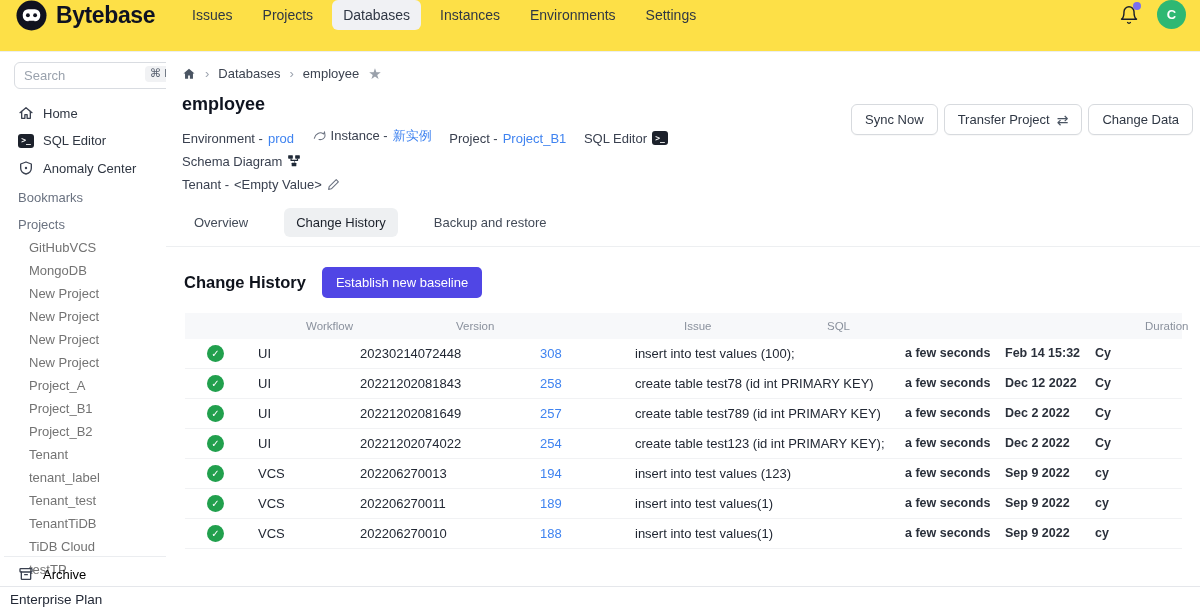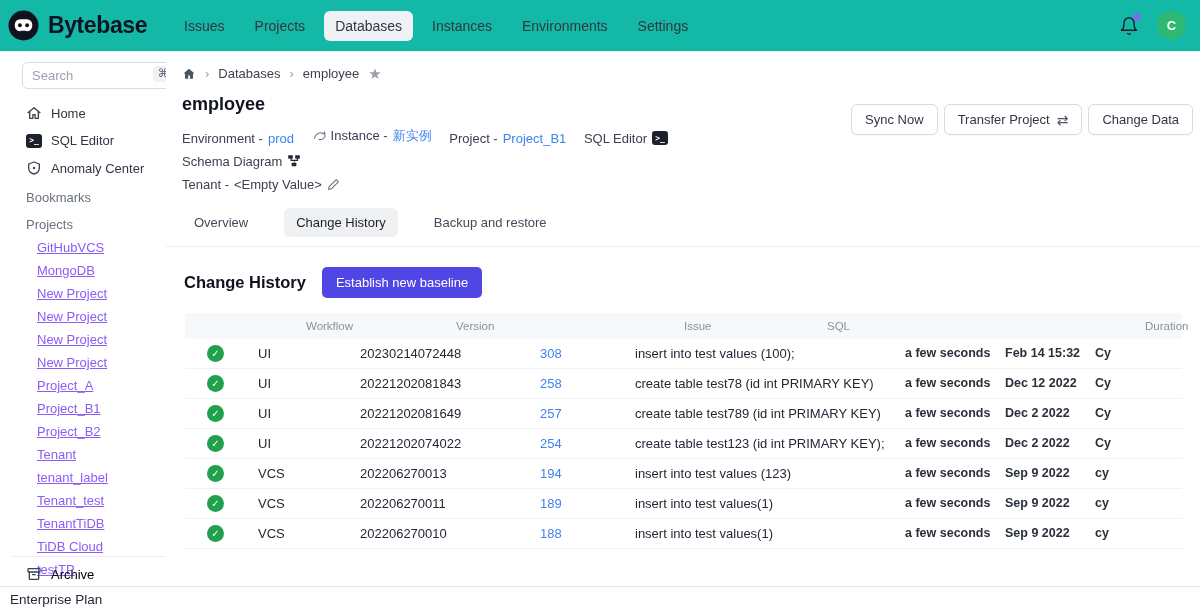--- a/index.html
+++ b/index.html
@@ -1,48 +1,48 @@
 <!DOCTYPE html>
 <html style="--accent: #5046e5; --link: #3f83f0; --success: #21a04d; --avatar: #2eb873; --dot: #7a6ff0;"><head>
 <meta charset="utf-8">
 <style>
   html,body{margin:0;padding:0;width:1200px;height:613px;overflow:hidden;background:#fff;
     font-family:"Liberation Sans","DejaVu Sans",sans-serif;-webkit-font-smoothing:antialiased;}
   .app{position:relative;width:1200px;height:613px;background:#fff;overflow:hidden;}
 
   
-  .topbar{position:absolute;top:0;left:0;right:0;height:52px;display:flex;align-items:center;
-    padding:0 14px 0 8px;box-sizing:border-box;border-bottom:1px solid #eceef0;background:#14b8a6;}
+  .topbar{position:absolute;top:0;left:0;right:0;height:52px;display:flex;align-items:flex-start;
+    padding:0 14px 0 16px;box-sizing:border-box;border-bottom:1px solid #eceef0;background:#fde047;}
   .logo{display:flex;align-items:center;gap:9px;cursor:pointer;}
   .logo-text{font-size:23px;font-weight:800;color:#0e1222;letter-spacing:-0.4px;}
   .topnav{display:flex;align-items:center;gap:8px;margin-left:26px;}
   .nav-item{font-size:14px;color:#2f3744;padding:7px 11px;border-radius:6px;cursor:pointer;font-weight:500;}
   .nav-item.active{background:#f0f1f4;}
   .top-right{margin-left:auto;display:flex;align-items:center;gap:18px;}
   .bell-wrap{position:relative;width:20px;height:20px;cursor:pointer;}
   .bell-dot{position:absolute;top:-3px;right:-2px;width:8px;height:8px;border-radius:50%;background:var(--dot);}
   .avatar{width:29px;height:29px;border-radius:50%;background:var(--avatar);color:#fff;font-size:13px;
     font-weight:600;display:flex;align-items:center;justify-content:center;cursor:pointer;}
 
   
-  .sidebar{position:absolute;top:52px;left:12px;width:188px;bottom:21px;border-right:1px solid #e7e9ec;
+  .sidebar{position:absolute;top:52px;left:4px;width:188px;bottom:21px;border-right:1px solid #e7e9ec;
     background:#fff;box-sizing:border-box;}
   .search-wrap{position:relative;margin:10px 10px 10px 10px;}
   .search-input{width:100%;height:27px;box-sizing:border-box;border:1px solid #d9dce1;border-radius:6px;
     padding:0 38px 0 9px;font-size:13px;color:#374151;outline:none;font-family:inherit;}
   .search-input::placeholder{color:#9aa2ad;}
   .kbd{position:absolute;right:4px;top:4px;background:#f1f2f4;color:#5aununited;color:#596270;font-size:11.5px;
     padding:2px 5px;border-radius:4px;line-height:1;}
   .snav-item{display:flex;align-items:center;gap:9px;padding:6px 14px;font-size:13px;color:#2f3642;cursor:pointer;}
   .snav-item svg{flex:none;}
   .term-badge{display:inline-flex;align-items:center;justify-content:center;width:16px;height:14px;
     background:#1c212b;color:#fff;border-radius:3px;font-size:8px;font-weight:700;
     font-family:"DejaVu Sans Mono",monospace;letter-spacing:0;}
   .section-title{padding:8px 14px 4px;font-size:13px;color:#6a7280;}
-  .project-item{padding:4px 10px 4px 25px;font-size:13px;color:#8b5cf6;cursor:pointer;white-space:nowrap;text-decoration:underline;}
+  .project-item{padding:4px 10px 4px 25px;font-size:13px;color:#737373;cursor:pointer;white-space:nowrap;}
   .scroll-thumb{position:absolute;top:8px;right:8px;width:4px;height:488px;background:#dcdfe3;border-radius:2px;}
   .archive-row{position:absolute;bottom:4px;left:0;right:0;border-top:1px solid #ebedf0;padding:9px 14px 6px;
     display:flex;align-items:center;gap:9px;font-size:13px;color:#000000;cursor:pointer;}
   .plan-footer{position:absolute;bottom:0;left:0;right:0;height:21px;border-top:1px solid #e5e7eb;background:#fff;
     font-size:13.5px;font-weight:500;color:#232936;padding:5px 0 0 10px;box-sizing:content-box;z-index:5;}
 
   
   .main{position:absolute;left:166px;top:52px;right:0;bottom:21px;background:#fff;overflow:hidden;}
   .breadcrumb{display:flex;align-items:center;gap:9px;margin:14px 16px 0;font-size:13px;color:#3c4350;}
   .crumb-sep{color:#9ca3af;font-size:13px;}

